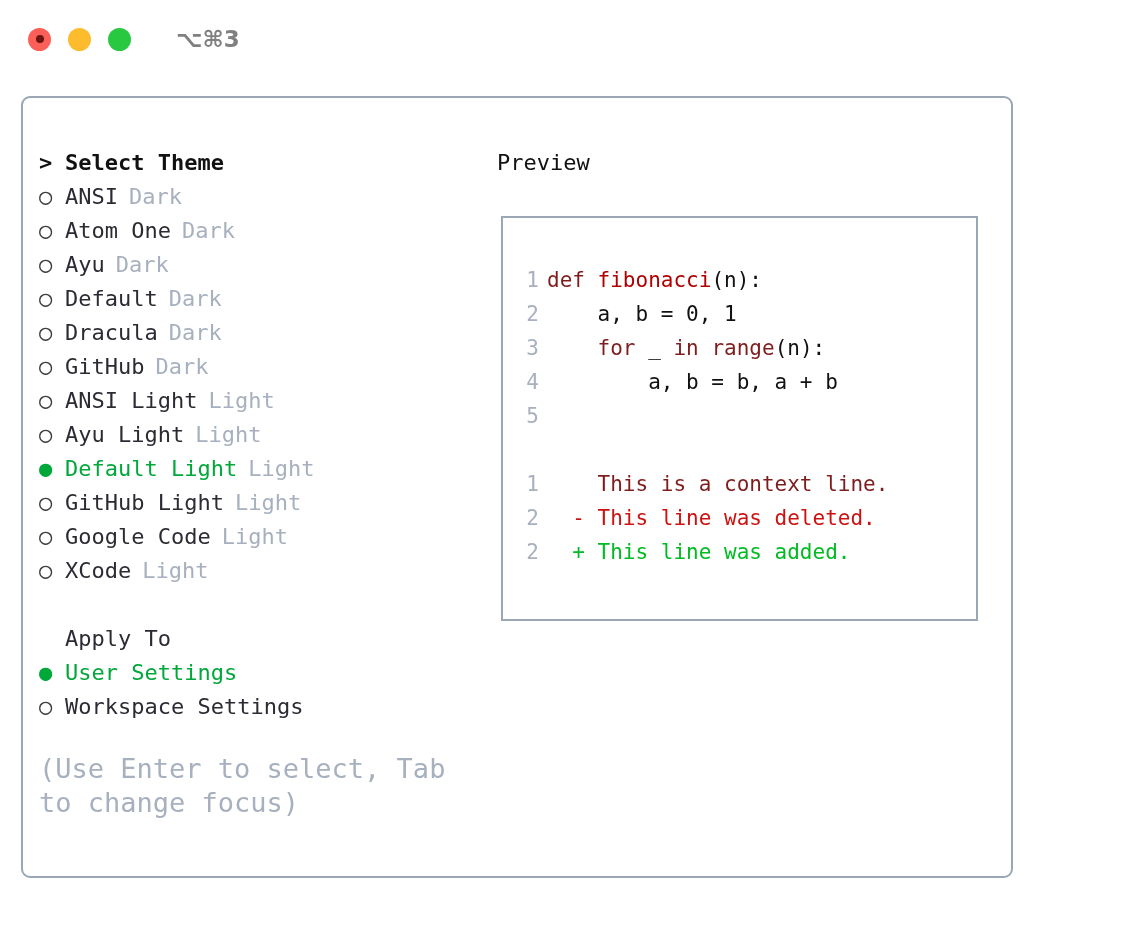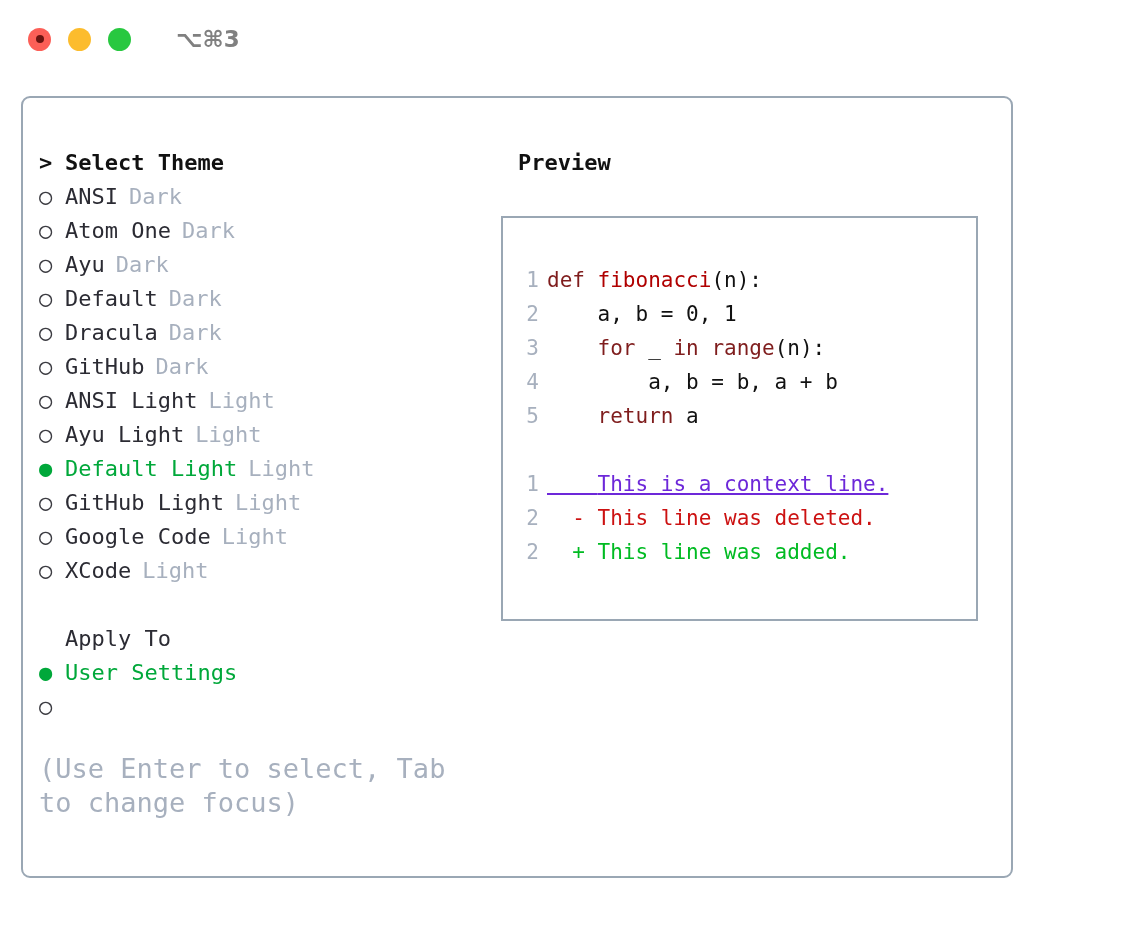--- a/index.html
+++ b/index.html
@@ -121,24 +121,24 @@
   }
 
   
   #preview-column {
     flex: 1;
     padding: 48px 0 0 0;
     box-sizing: border-box;
   }
   #preview-title {
     font-size: 22px;
-    font-weight: bold;
+    font-weight: normal;
     color: #111111;
     line-height: 34px;
-    margin-left: 25px;
+    margin-left: 4px;
   }
   #preview-panel {
     margin-top: 36px;
     margin-left: 8px;
     width: 477px;
     height: 405px;
     border: 2px solid #9aa7b4;
     box-sizing: border-box;
     background: #ffffff;
     padding: 45px 0 0 0;
@@ -157,21 +157,21 @@
     text-align: right;
     color: #a7b0be;
     padding-right: 8px;
     box-sizing: border-box;
   }
   .code-body { color: #111111; }
   .tok-kw   { color: #7f1d1d; }
   .tok-fn   { color: #b00000; }
   .tok-plain{ color: #111111; }
   .blank-line { height: 34px; }
-  .diff-ctx { color: #6d28d9; text-decoration: underline; }
+  .diff-ctx { color: #7f1d1d; }
   .diff-del { color: #cc1111; }
   .diff-add { color: #00bb22; }
 </style>
 </head>
 <body>
 
 <div id="titlebar">
   <div class="traffic-lights">
     <span class="tl tl-red"></span>
     <span class="tl tl-yellow"></span>
@@ -207,36 +207,36 @@
 
       <div class="spacer-row"></div>
 
       <div class="row">
         <span class="marker"></span>
         <span class="row-label">Apply To</span>
       </div>
 
       <div id="apply-to-list">
           <div class="row selected"><span class="marker sel">●</span><span class="row-label">User Settings</span></div>
-          <div class="row"><span class="marker">○</span></div>
+          <div class="row"><span class="marker">○</span><span class="row-label">Workspace Settings</span></div>
         </div>
 
       <div id="hint">(Use Enter to select, Tab to change focus)</div>
     </div>
 
     <div id="preview-column">
       <div id="preview-title">Preview</div>
 
       <div id="preview-panel">
         <div id="code-block">
             <div class="code-line"><span class="ln">1</span><span class="code-body"><span class="tok-kw">def </span><span class="tok-fn">fibonacci</span><span class="tok-plain">(n):</span></span></div>
             <div class="code-line"><span class="ln">2</span><span class="code-body"><span class="tok-plain">    a, b = 0, 1</span></span></div>
             <div class="code-line"><span class="ln">3</span><span class="code-body"><span class="tok-plain">    </span><span class="tok-kw">for</span><span class="tok-plain"> _ </span><span class="tok-kw">in</span><span class="tok-plain"> </span><span class="tok-kw">range</span><span class="tok-plain">(n):</span></span></div>
             <div class="code-line"><span class="ln">4</span><span class="code-body"><span class="tok-plain">        a, b = b, a + b</span></span></div>
-            <div class="code-line"><span class="ln">5</span><span class="code-body"><span class="tok-plain">    </span><span class="tok-kw">return</span><span class="tok-plain"> a</span></span></div>
+            <div class="code-line"><span class="ln">5</span></div>
           </div>
         <div class="blank-line"></div>
         <div id="diff-block">
             <div class="code-line"><span class="ln">1</span><span class="diff-ctx" style="white-space: pre;">    </span><span class="diff-ctx">This is a context line.</span></div>
             <div class="code-line"><span class="ln">2</span><span class="diff-del" style="white-space: pre;">  - </span><span class="diff-del">This line was deleted.</span></div>
             <div class="code-line"><span class="ln">2</span><span class="diff-add" style="white-space: pre;">  + </span><span class="diff-add">This line was added.</span></div>
           </div>
       </div>
     </div>
 

